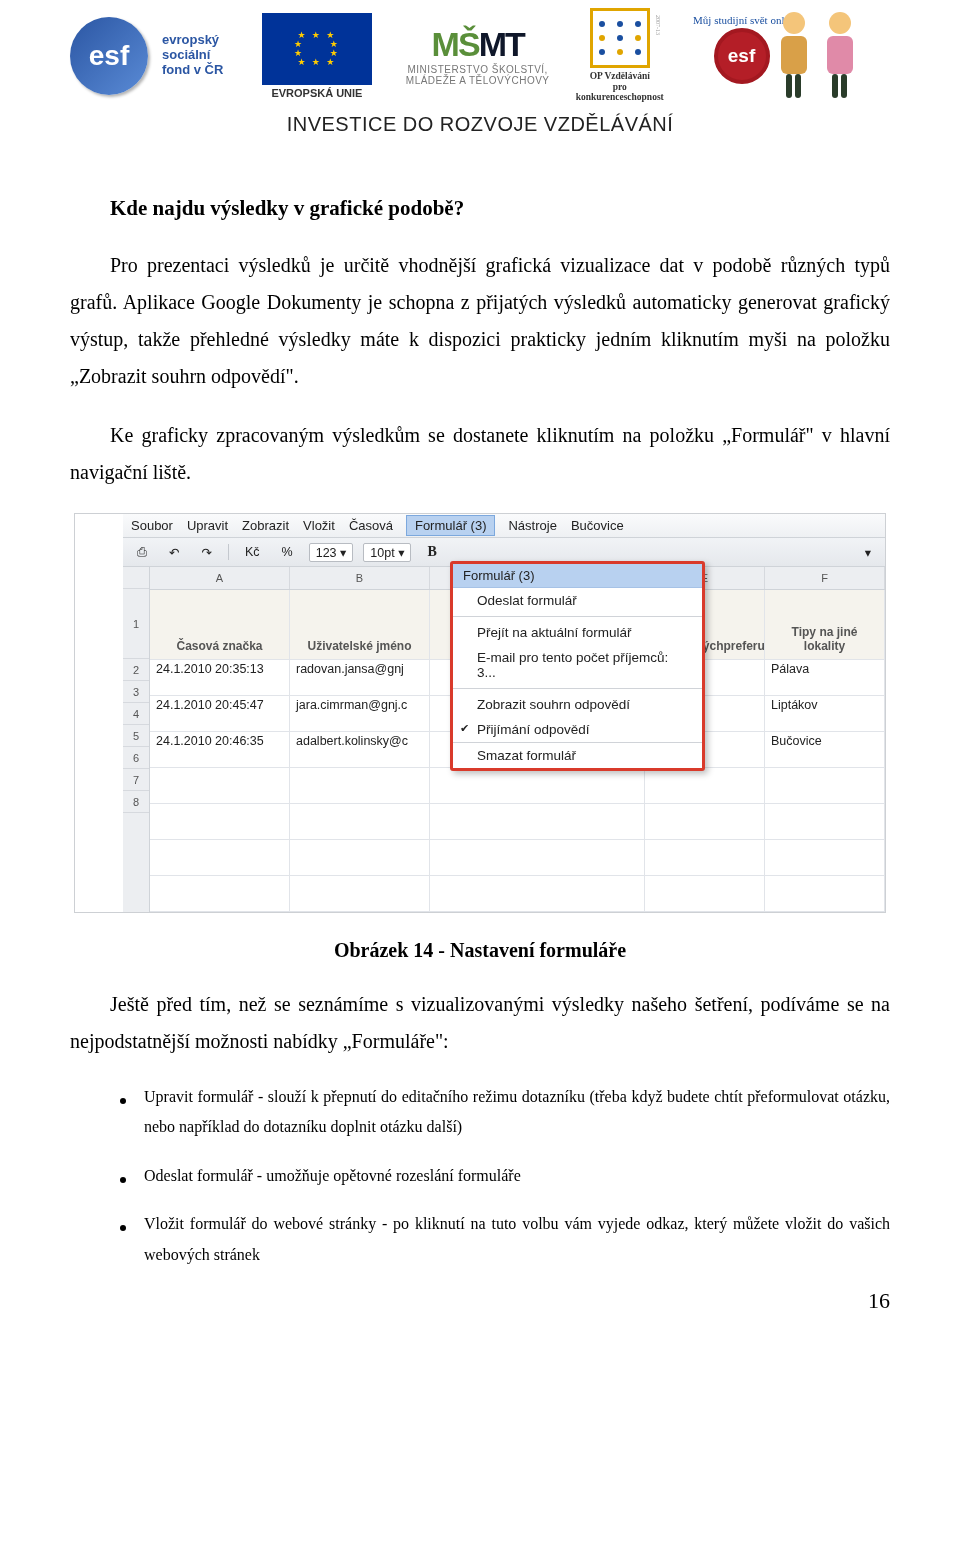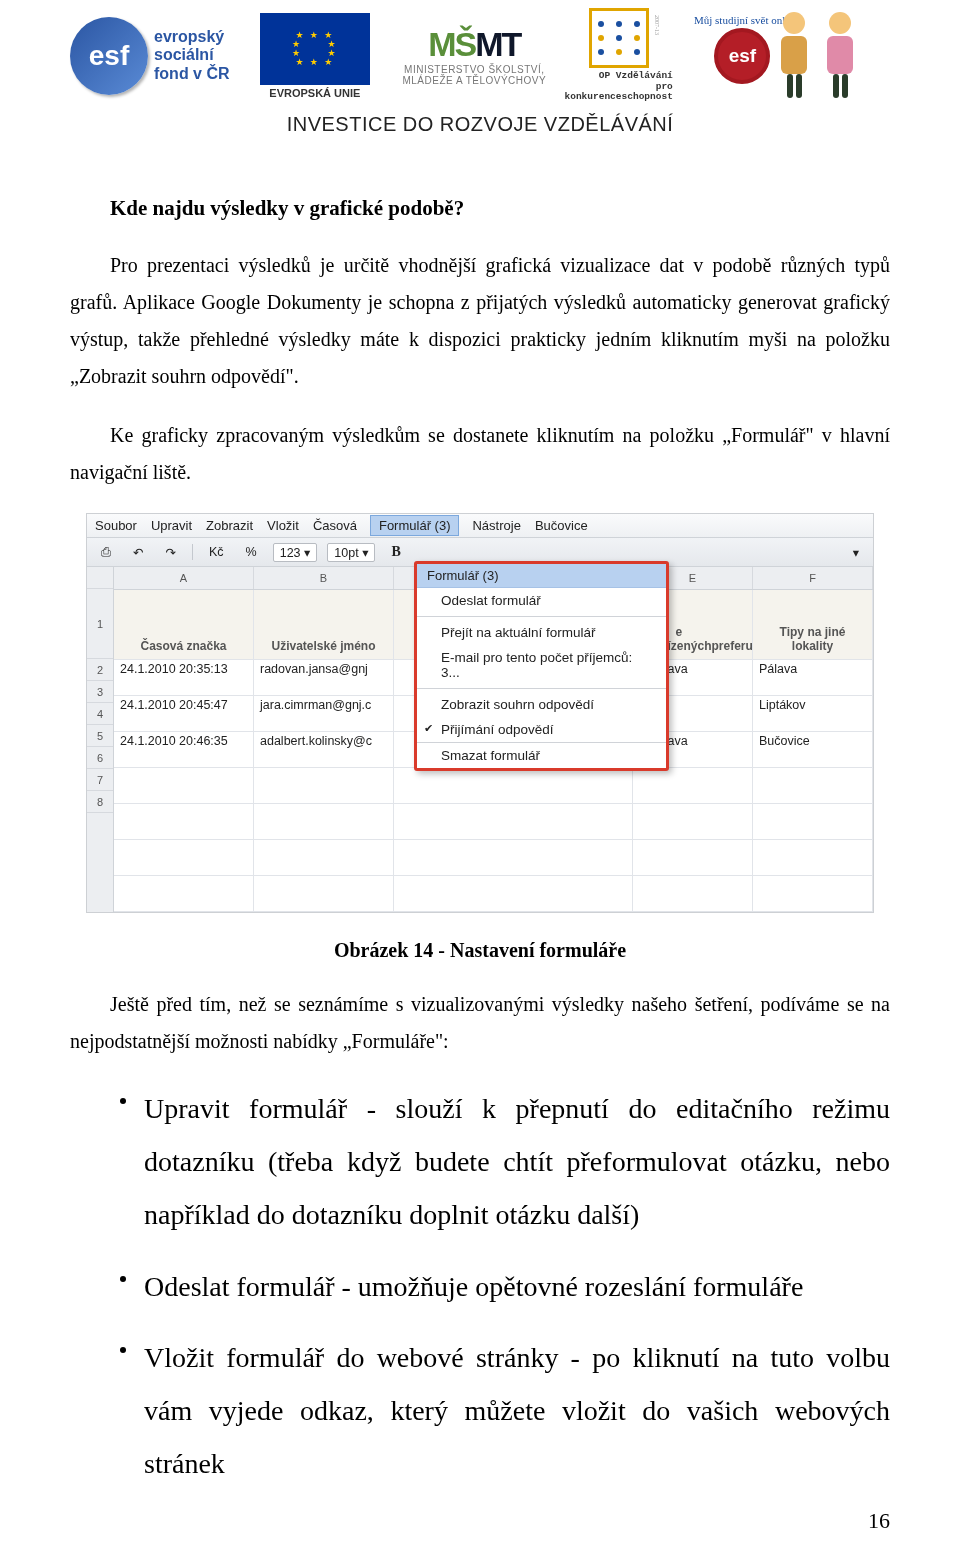--- a/index.html
+++ b/index.html
@@ -23,21 +23,21 @@
     width: 175px; height: 95px;
     display:flex; align-items:center;
   }
   .esf-circle {
     width: 78px; height: 78px; border-radius: 50%;
     background: linear-gradient(135deg,#2b56a3,#5a8bd6);
     display:flex; align-items:center; justify-content:center;
     color:#fff; font-family: Arial, sans-serif; font-weight:bold; font-size:28px;
     box-shadow: 2px 2px 3px rgba(0,0,0,.3);
   }
-  .esf-text { margin-left:6px; font-family: Arial, sans-serif; font-size:16px; line-height:1.15; color:#2b56a3; font-weight:bold;}
+  .esf-text { margin-left:14px; font-family: Arial, sans-serif; font-size:13px; line-height:1.15; color:#2b56a3; font-weight:bold;}
   .eu-flag {
     width: 150px;
     display:flex; flex-direction:column; align-items:center;
   }
   .eu-flag .flag {
     width: 110px; height: 72px; background:#003399; position:relative;
     display:flex; align-items:center; justify-content:center;
   }
   .eu-flag .stars { color:#fc0; font-size:9px; letter-spacing:2px; text-align:center; line-height:1;}
   .eu-flag .cap { font-family:Arial,sans-serif; font-size:11px; font-weight:bold; color:#333; margin-top:2px;}
@@ -46,21 +46,21 @@
   .msmt-mark { font-family:Arial,sans-serif; font-size:34px; font-weight:bold; color:#5a8f3a; letter-spacing:-2px;}
   .msmt-mark .mT { color:#0f172a;text-align:center; }
   .msmt-sub { font-family:Arial,sans-serif; font-size:10px; color:#777; letter-spacing:.5px; line-height:1.1;}
 
   .op-vzd { width:110px; text-align:center; }
   .op-square { width:60px; height:60px; border:3px solid #e0a500; position:relative; margin:0 auto 3px;
     display:flex; flex-direction:column; justify-content:space-around; padding:6px;}
   .op-square .dotrow { display:flex; justify-content:space-between;}
   .dot { width:6px;height:6px;border-radius:50%;}
   .db{background:#1a4fa0;}.dy{background:#e0a500;}
-  .op-cap{ font-family:Liberation Mono, monospace; font-size:9.5px; font-weight:bold; color:#333; line-height:1.1;text-align:right;}
+  .op-cap{ font-family:Liberation Serif, serif; font-size:9.5px; font-weight:bold; color:#333; line-height:1.1;}
   .op-side{ position:absolute; right:-14px; top:4px; width:10px; font-size:6px; color:#999; writing-mode:vertical-rl;}
 
   .last-logo { width:220px; display:flex; align-items:center; justify-content:center; gap:2px;}
   .badge-circle{ width:56px;height:56px;border-radius:50%;background:#b41e27;border:4px solid #a31820;
     display:flex;align-items:center;justify-content:center;color:#fff;font-family:Arial,sans-serif;font-weight:bold;font-size:19px;}
   .cartoon{ width:44px;height:88px; position:relative;}
   .cartoon .head{width:22px;height:22px;border-radius:50%;background:#f4c57a;margin:0 auto;}
   .cartoon .body{width:26px;height:38px;margin:2px auto 0;border-radius:6px;}
   .cartoon .legs{display:flex;justify-content:center;gap:3px;}
   .cartoon .leg{width:6px;height:24px;background:#2a3c2a;border-radius:3px;}
@@ -88,26 +88,27 @@
     font-size: 20px;
     line-height: 1.85;
     text-align: justify;
     margin-bottom: 22px;
   }
   p.indent { text-indent: 40px; }
 
   
   .app-shot {
     border: 1px solid #cdd0d4;
-    margin: 18px 16px 26px;
+    margin: 18px 4px 26px;
     font-family: Tahoma, Arial, sans-serif;
     font-size: 13px;
     color: #222;
     background:#fff;
     position:relative;
+    padding-left:48px;
   }
   .menubar {
     background: linear-gradient(#fafbfc,#eef0f3);
     border-bottom:1px solid #cfd3d8;
     display:flex;
     padding: 4px 8px;
     gap: 14px;
   }
   .menubar .mi { cursor:default; }
   .menubar .mi.active { background:#b8d1f0; border:1px solid #7ca8dd; padding:2px 8px; margin:-3px -1px;}
@@ -172,21 +173,21 @@
   }
   .dd-sep { height:1px; background:#d0d3d8; margin:3px 0; }
   .dd-check::before{ content:"✔"; position:absolute; left:7px; font-size:11px;}
   .dd-foot{ border-top:1px solid #d0d3d8;}
 
   .fig-caption {
     text-align:center; font-size:20px; font-weight:bold; margin:8px 0 24px;font-family:Liberation Serif, serif;
   }
 
   ul.bullets { list-style:none; margin:10px 0 0 44px; }
-  ul.bullets li { position:relative; padding-left:30px; font-size:28px; line-height:1.9; text-align:justify; margin-bottom:18px;}
+  ul.bullets li { position:relative; padding-left:30px; font-size:16px; line-height:1.9; text-align:justify; margin-bottom:18px;}
   ul.bullets li::before{ content:""; width:6px; height:6px; background:#000; border-radius:50%; position:absolute; left:6px; top:16px;}
 
   .pagenum { text-align:right; font-size:22px; margin-top:11px; }
 </style>
 </head>
 <body>
 
 <div class="page">
 
   <div class="logo-band">

